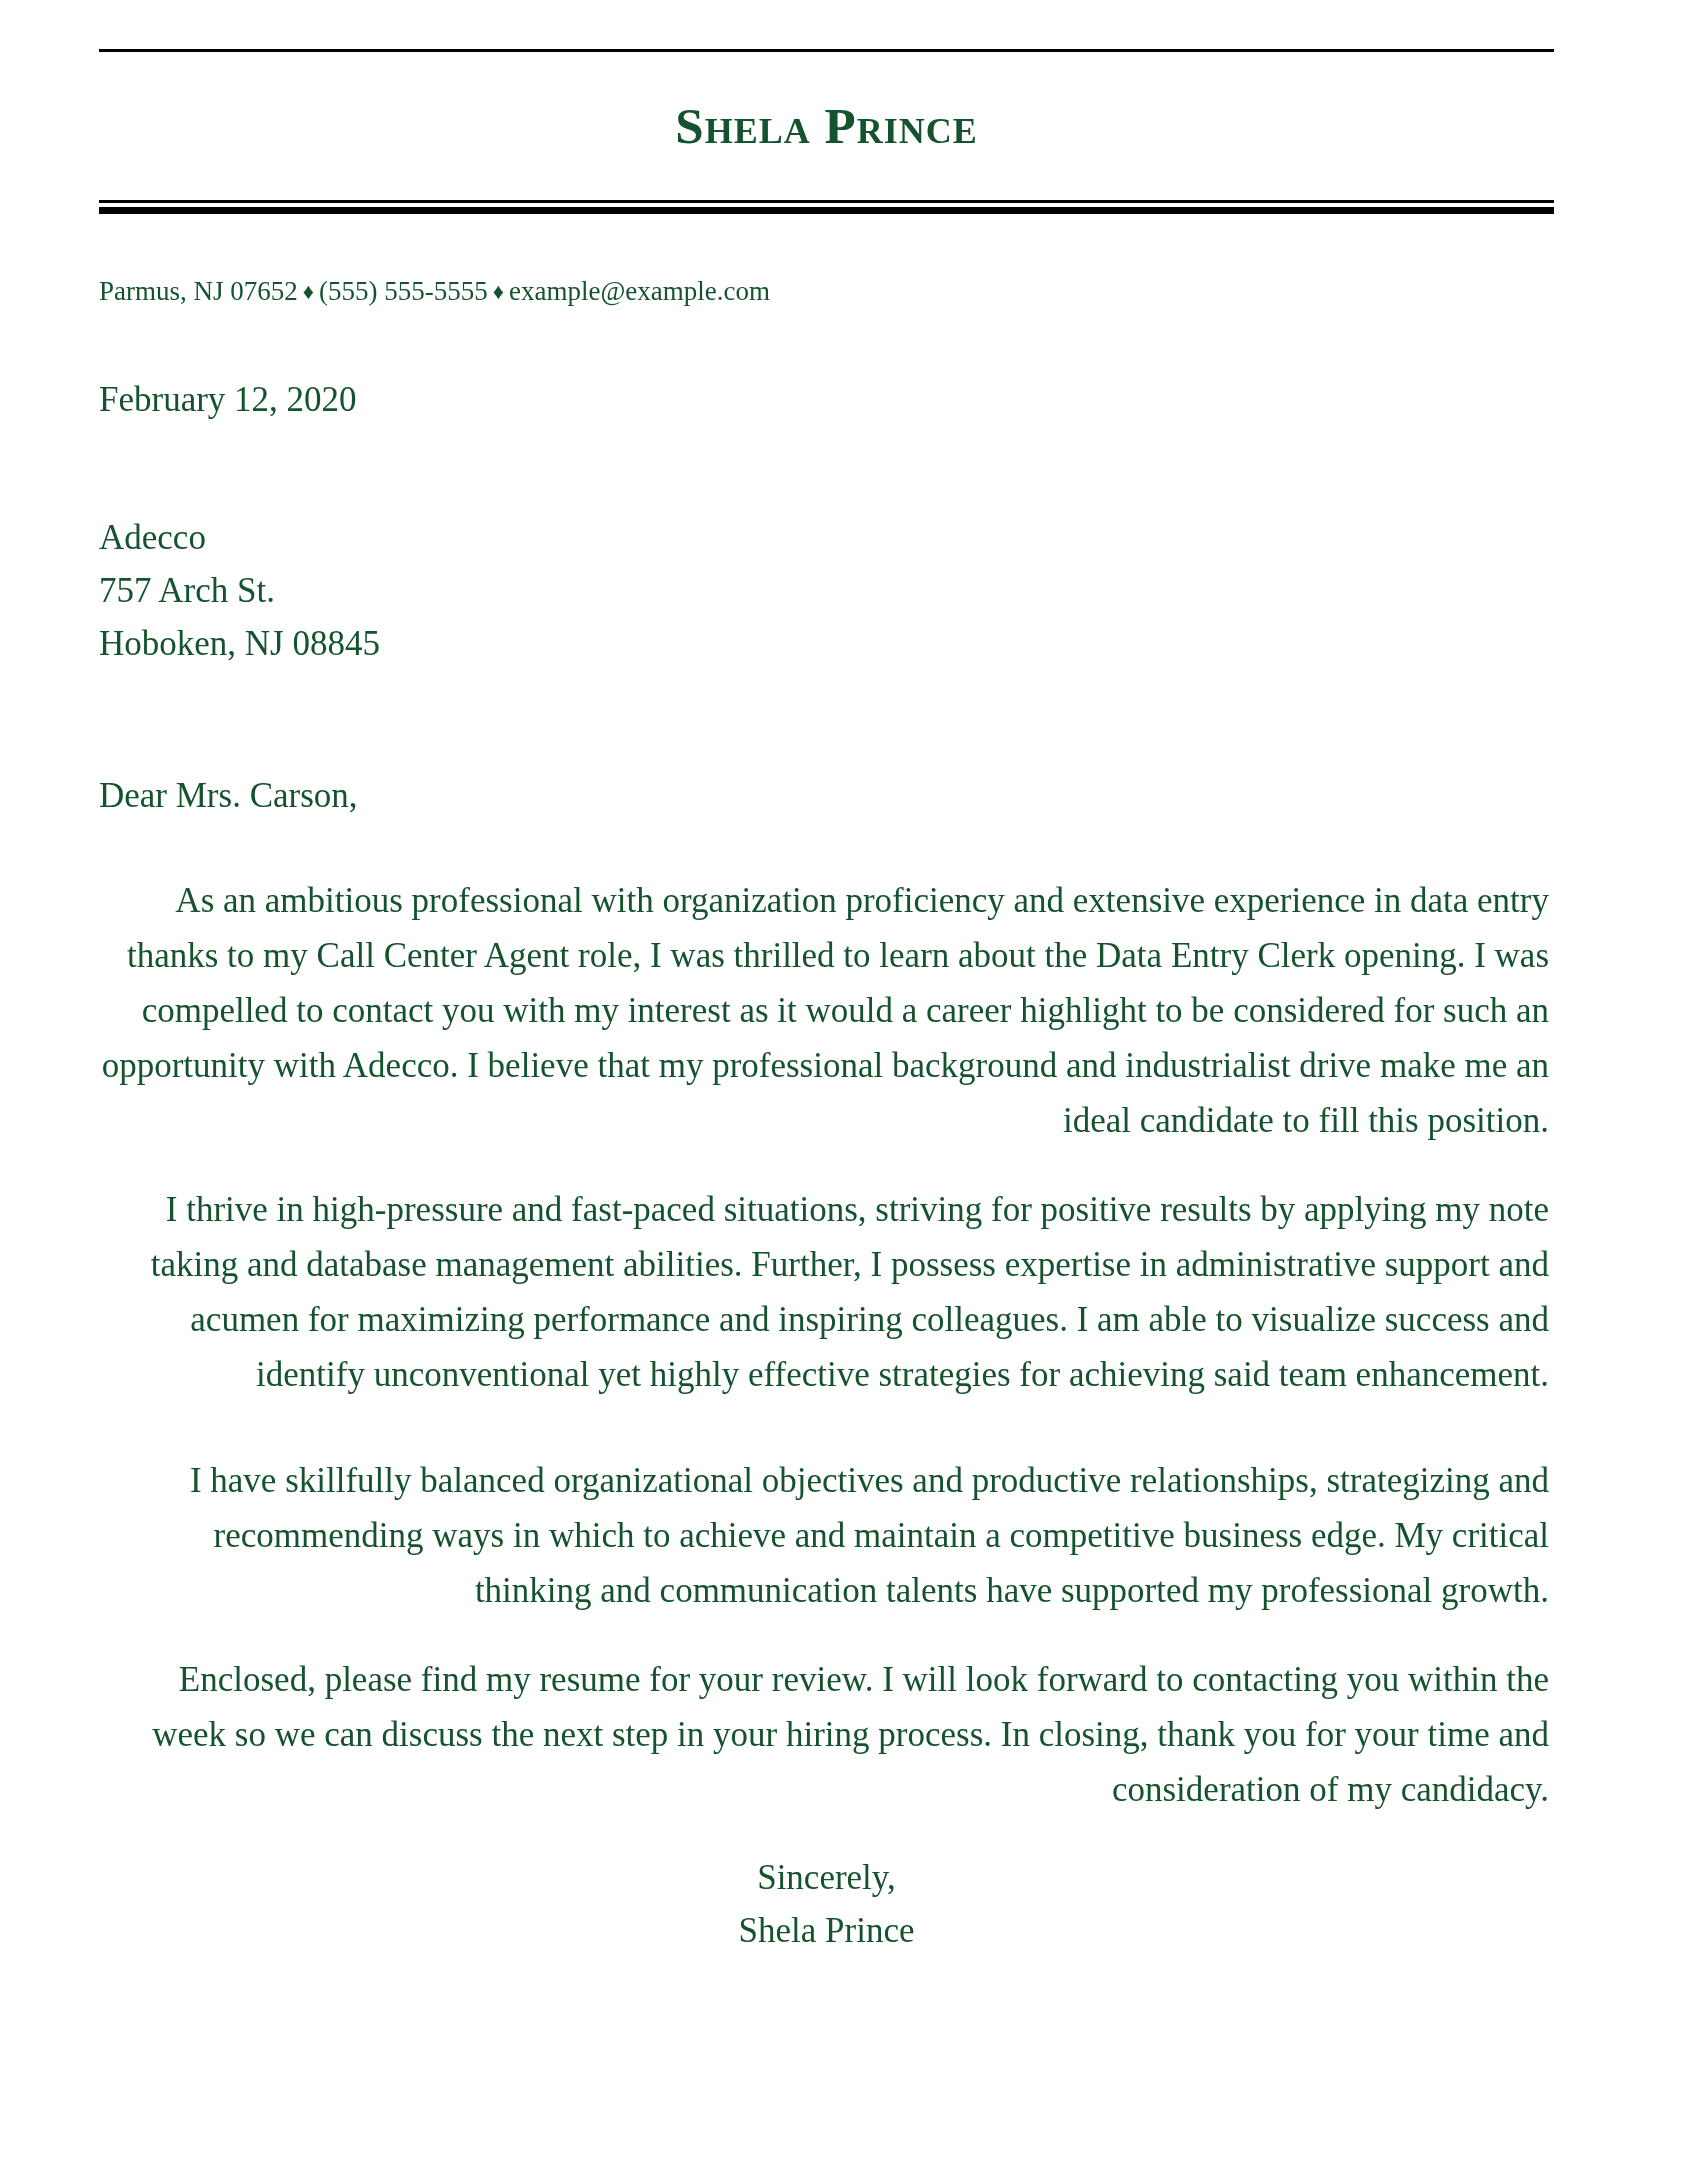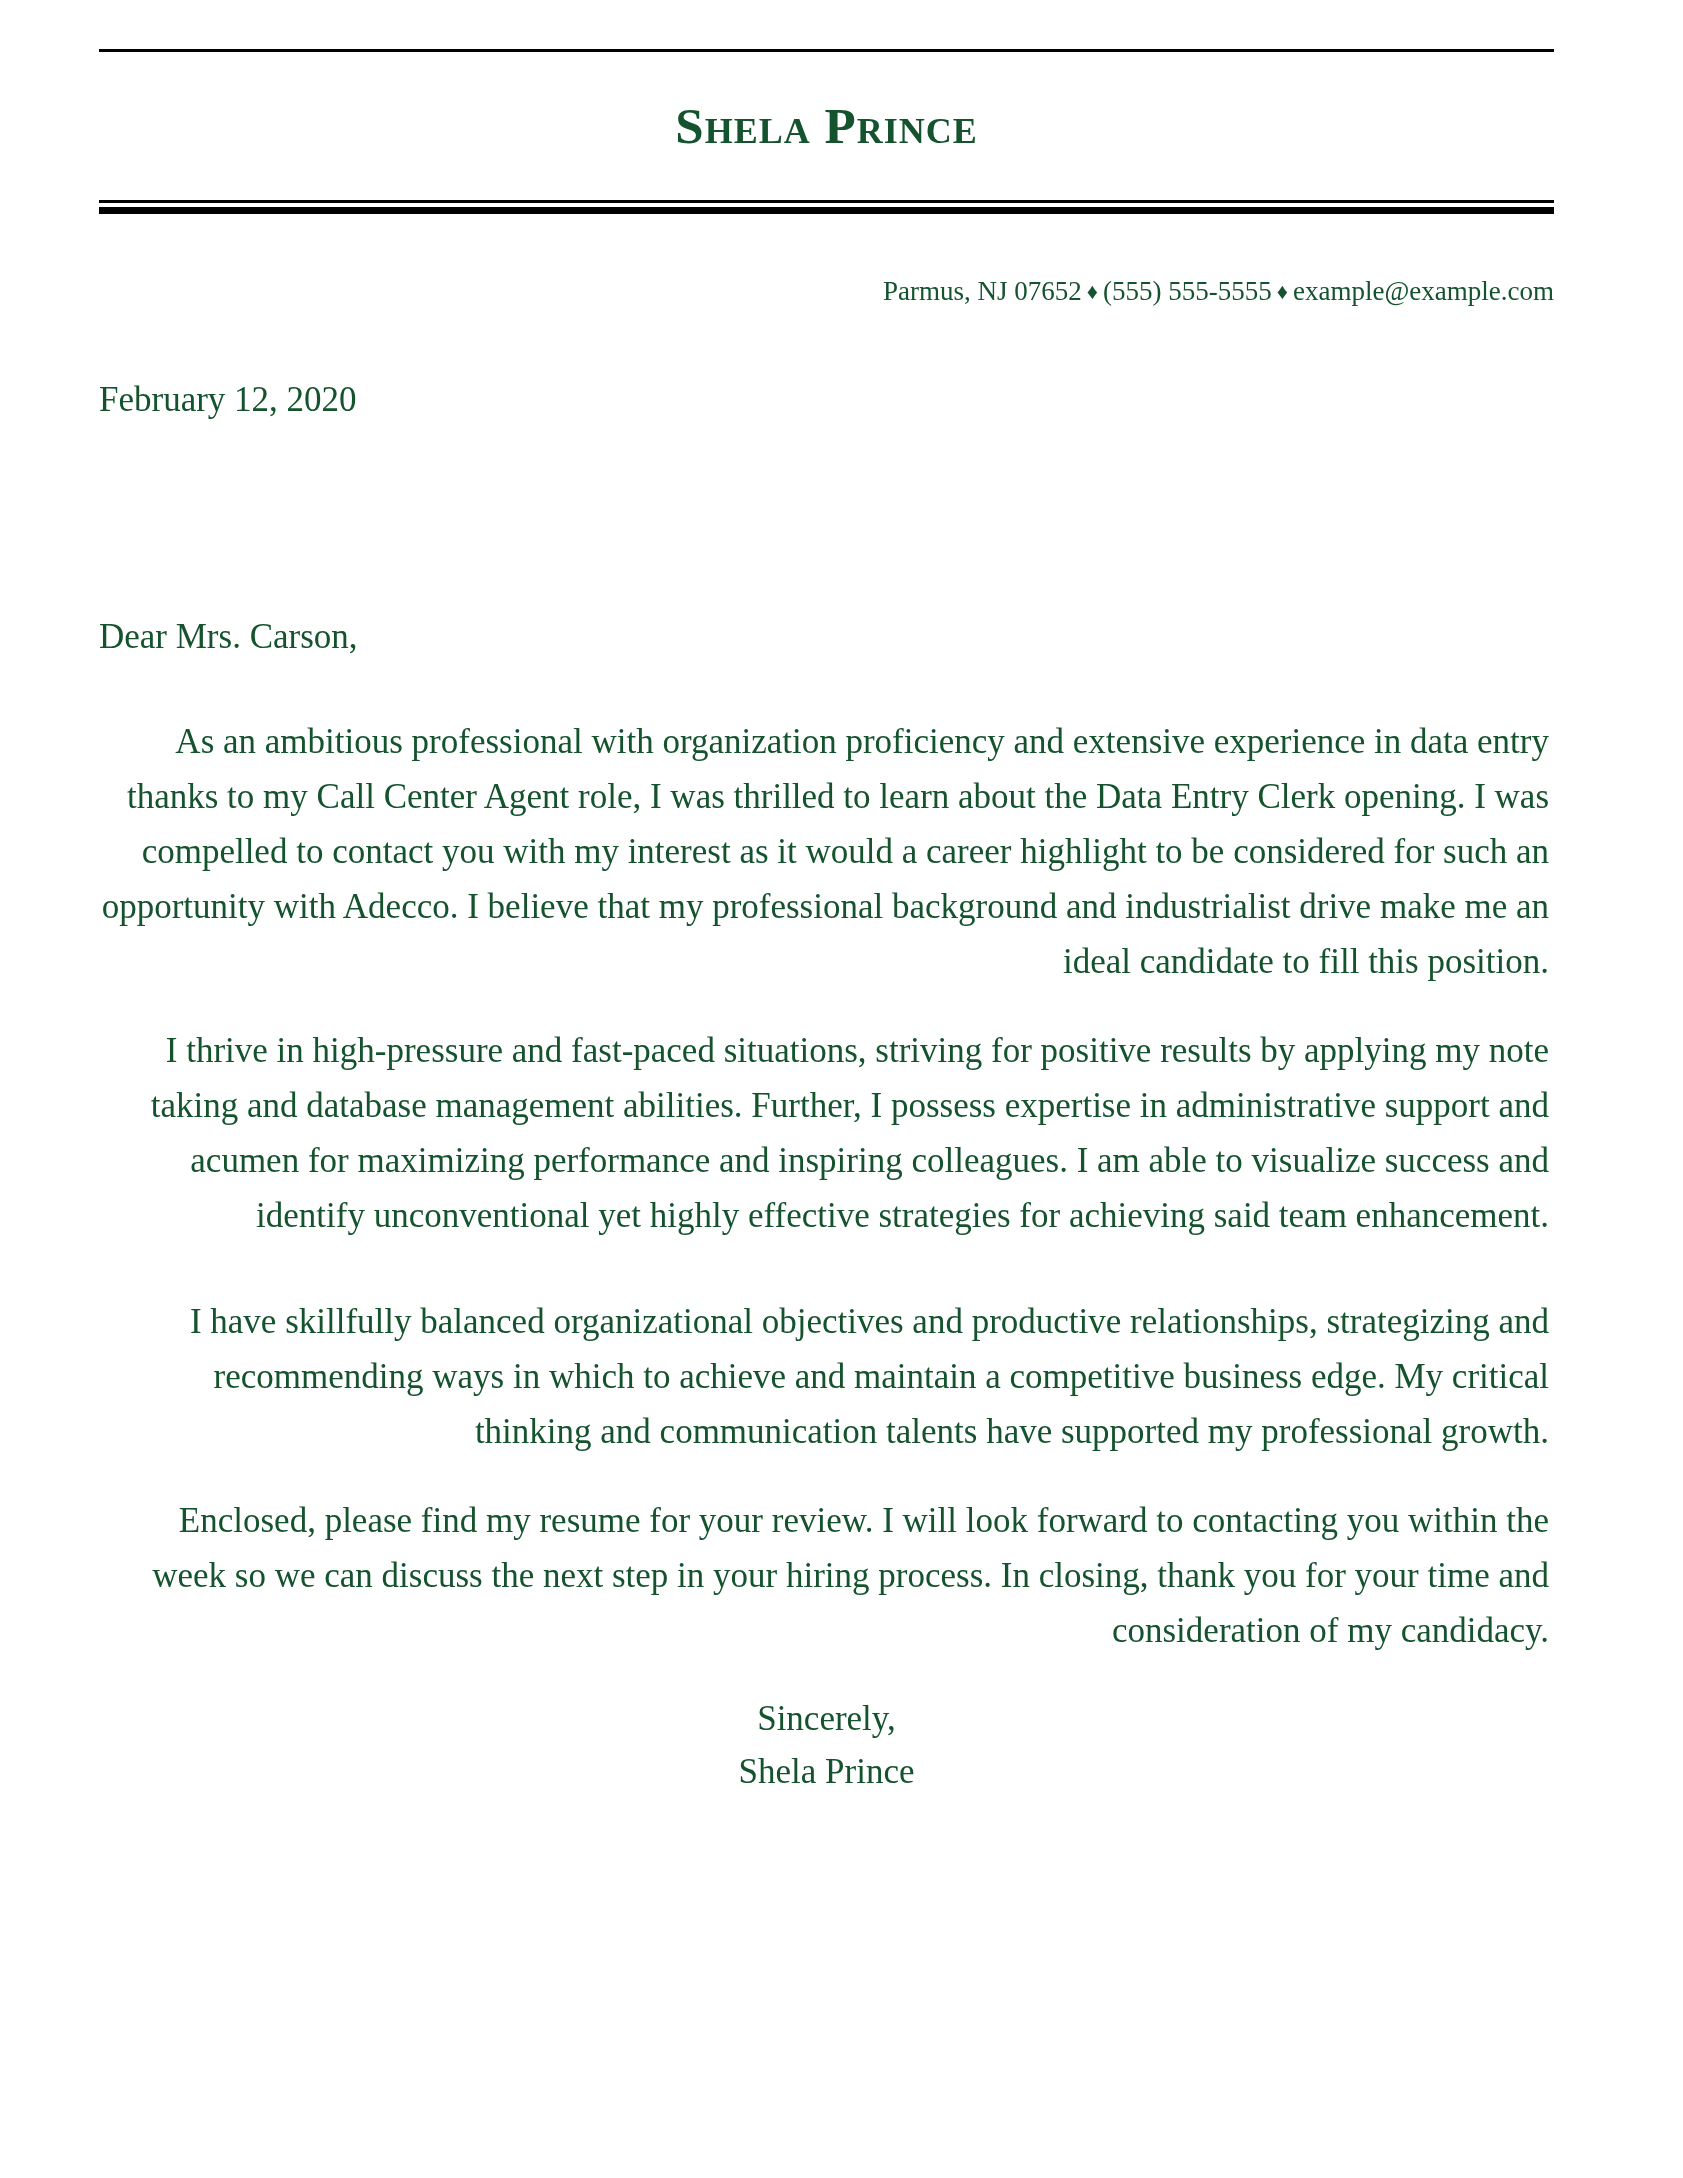--- a/index.html
+++ b/index.html
@@ -57,21 +57,21 @@
   .rule-double .thick {
     height: 7px;
     background: #000000;
   }
 
   .contact-line {
     position: absolute;
     left: 99px;
     top: 269px;
     width: 1455px;
-    text-align: right;
+    text-align: left;
     font-size: 27px;
     line-height: 1.3;
     white-space: nowrap;
   }
   .contact-line .diamond {
     font-size: 22px;
     padding: 0 5px;
     vertical-align: 1px;
   }
 
@@ -134,20 +134,25 @@
 
     <div class="block-date">
       <span class="line">February 12, 2020</span>
     </div>
 
     <div class="spacer-med"></div>
 
 
     <div class="spacer-small"></div>
 
+    <div>
+      <span class="line">Adecco</span>
+      <span class="line">757 Arch St.</span>
+      <span class="line">Hoboken, NJ 08845</span>
+    </div>
 
     <div class="spacer-xl"></div>
 
     <div>
       <span class="line">Dear Mrs. Carson,</span>
     </div>
 
     <div class="spacer-med"></div>
 
     <p class="para">As an ambitious professional with organization proficiency and extensive experience in data entry thanks to my  Call Center Agent role, I was thrilled to learn about the Data Entry Clerk opening. I was compelled to contact you with my interest as it would a career highlight to be considered for such an opportunity with Adecco. I believe that my professional background and industrialist drive make me an ideal candidate to fill this position.</p>

